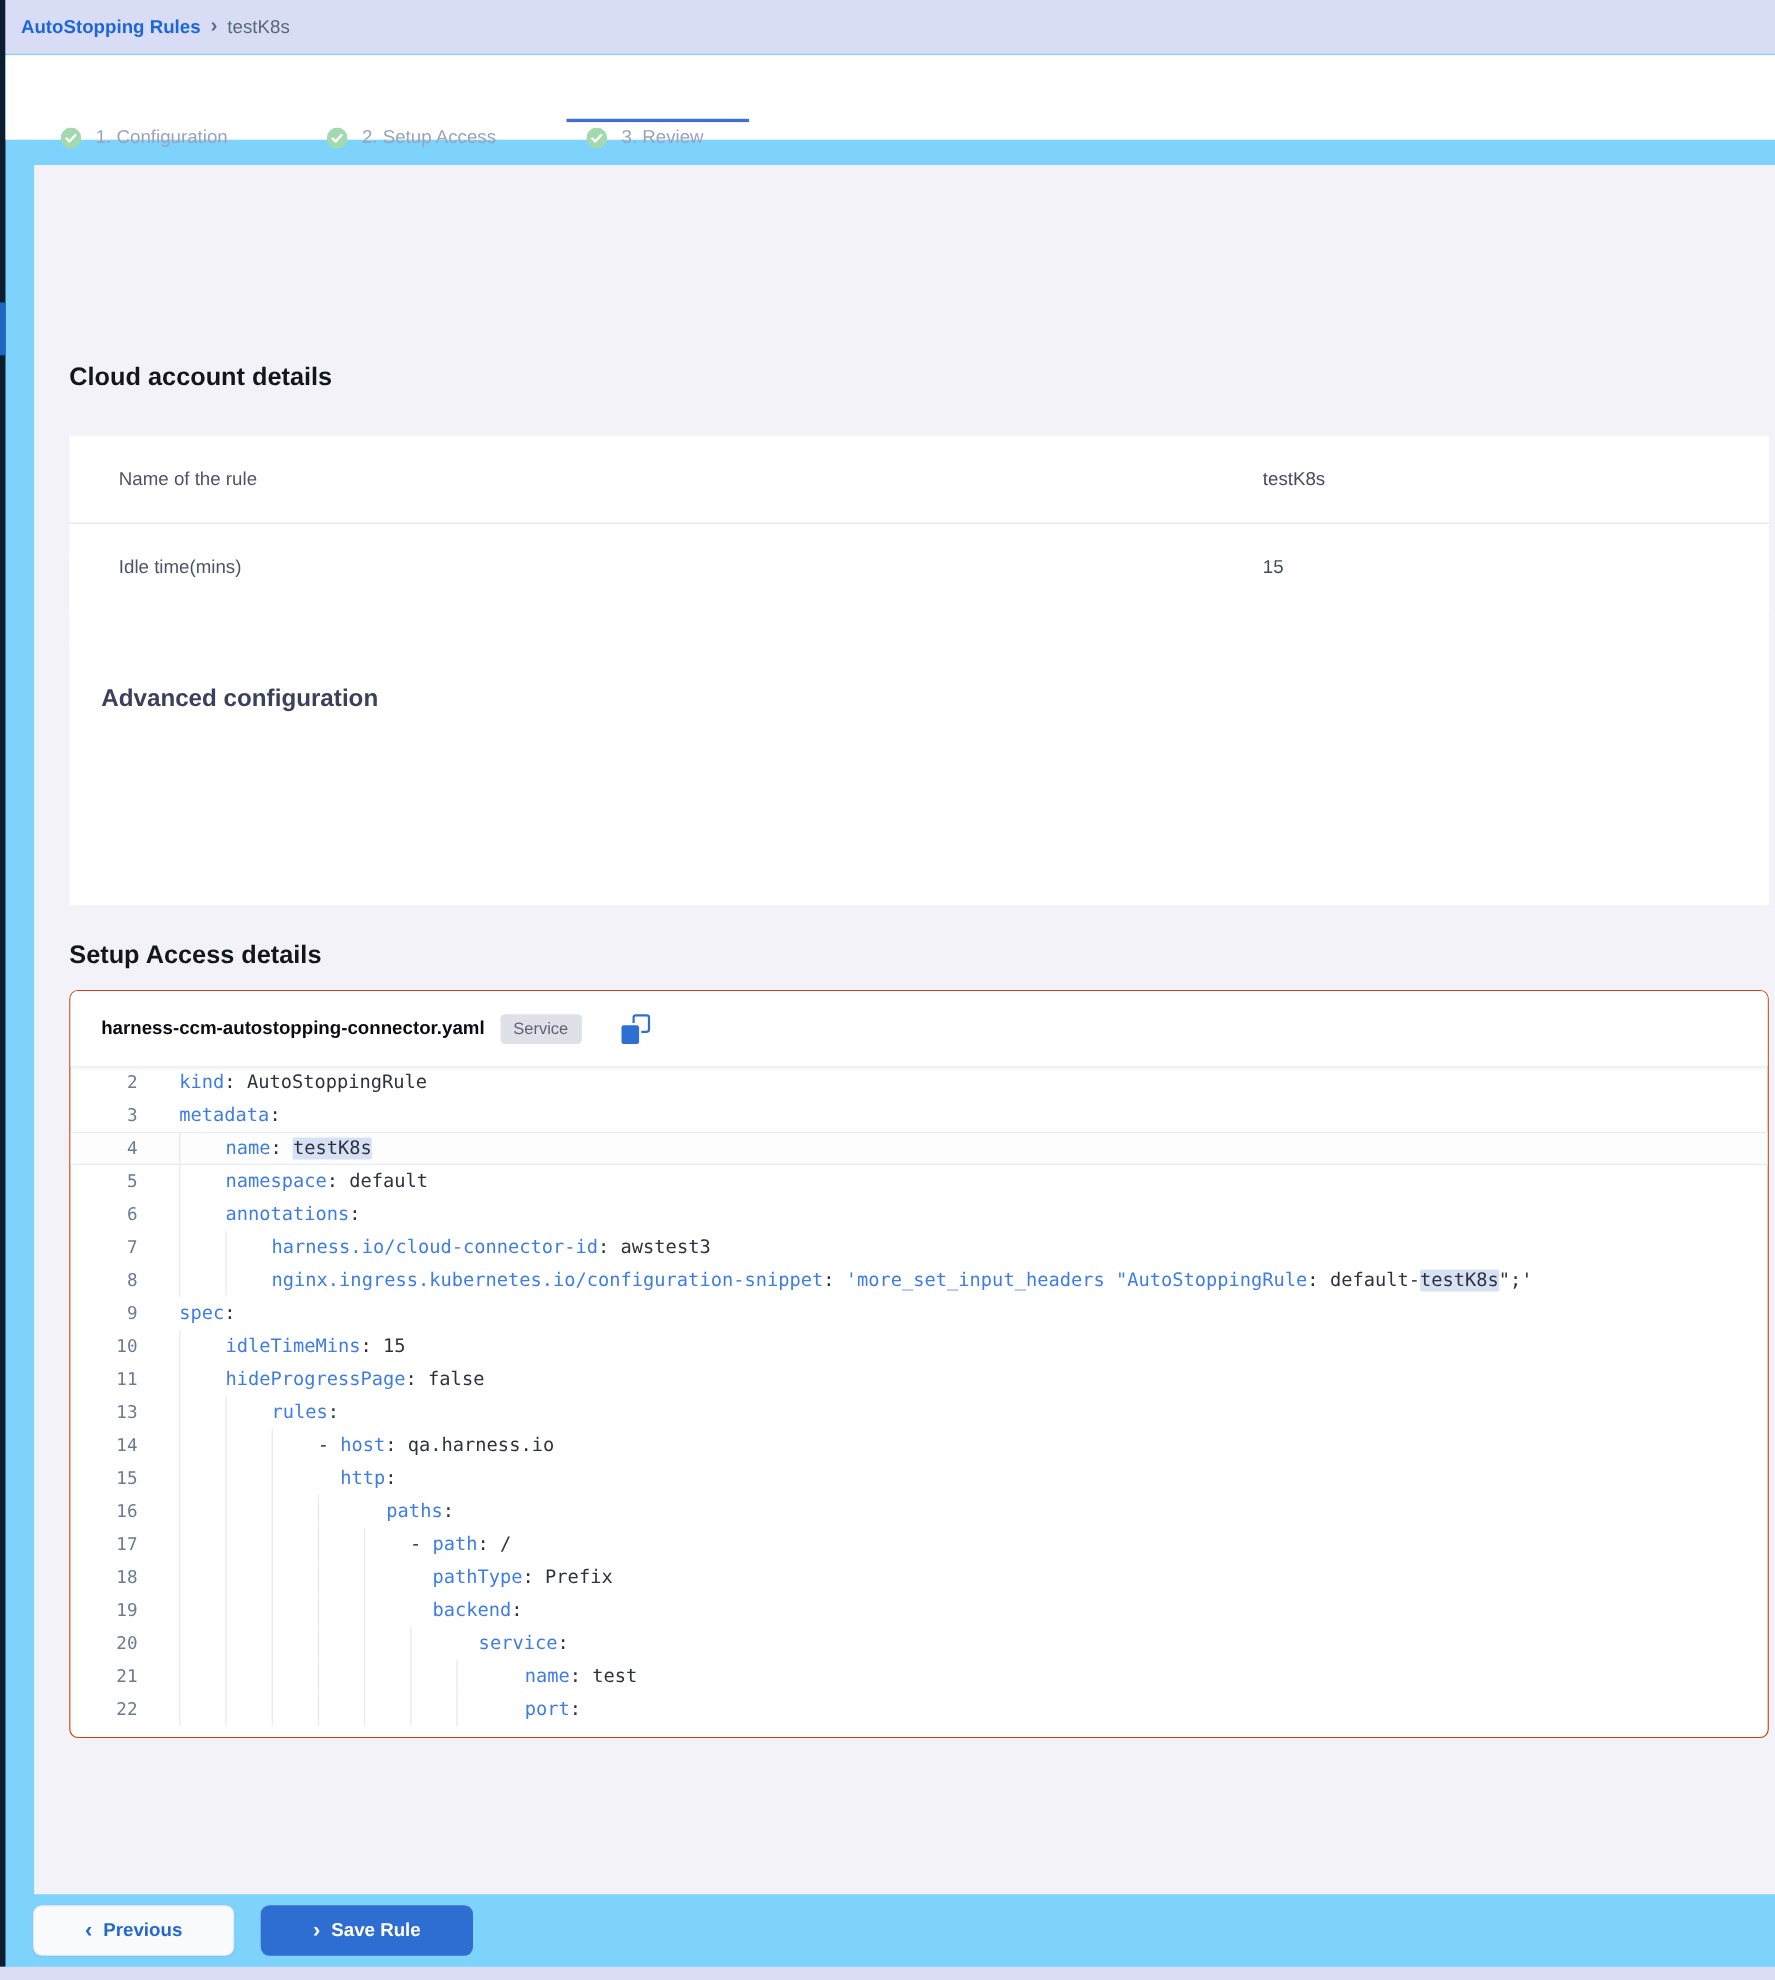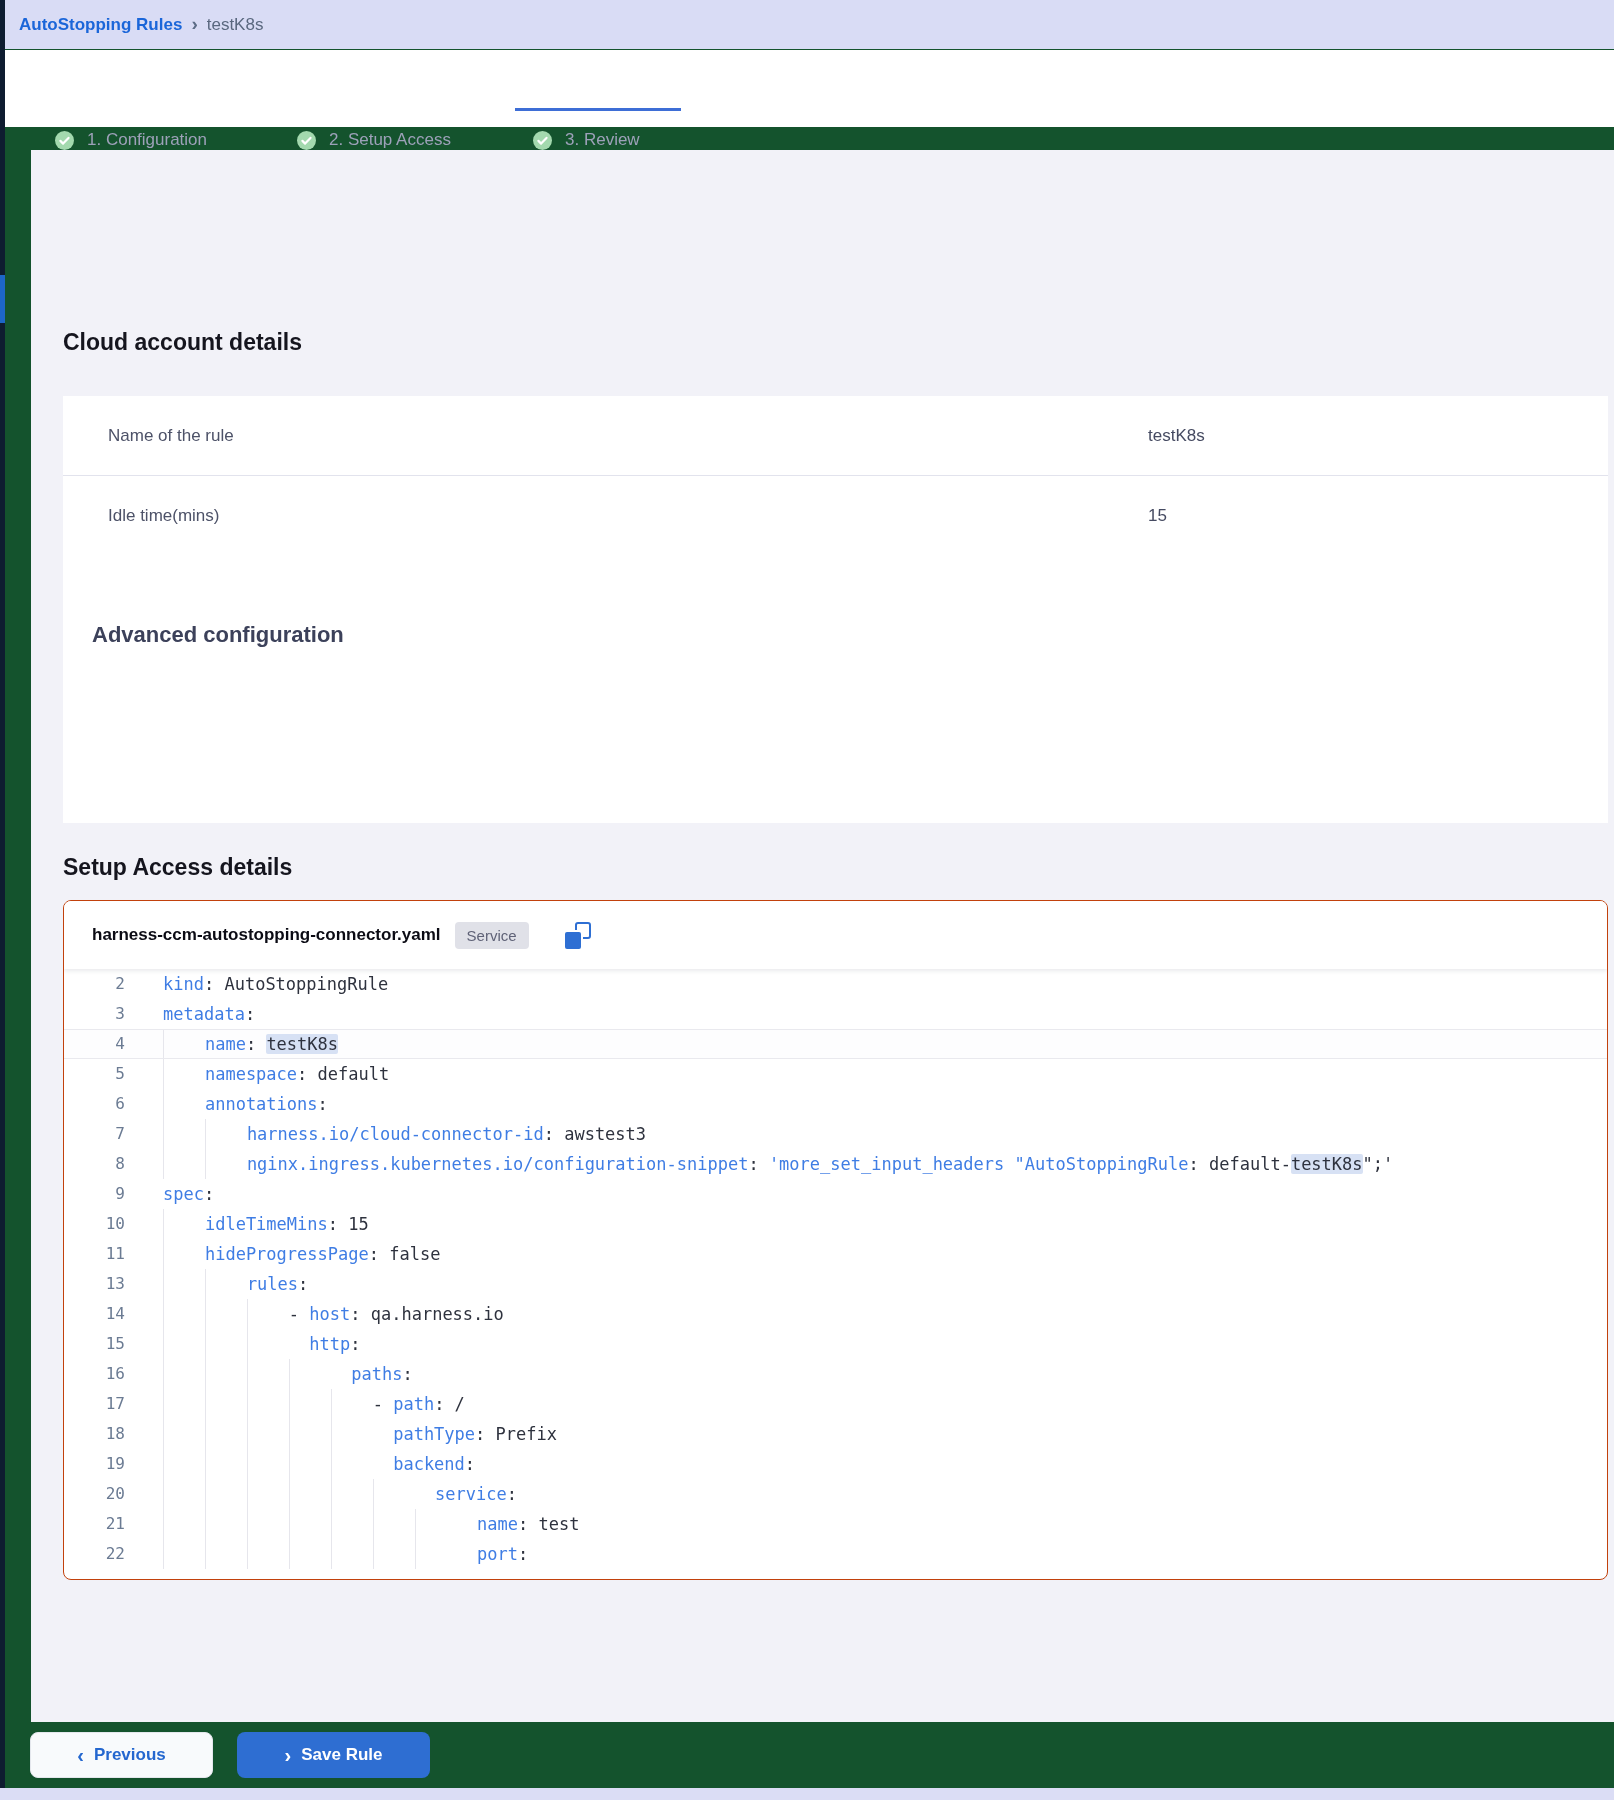--- a/index.html
+++ b/index.html
@@ -1,32 +1,32 @@
 <!DOCTYPE html>
 <html><head>
 <meta charset="utf-8">
 <style>
   html,body{margin:0;padding:0;background:#fff;}
   .page{position:relative;width:1614px;height:1800px;overflow:hidden;
-        font-family:"Liberation Sans","DejaVu Sans",sans-serif;background:#14532d;}
+        font-family:"Liberation Sans","DejaVu Sans",sans-serif;background:#7dd3fc;}
 
   
   .nav-rail{position:absolute;left:0;top:0;width:5px;height:1788px;background:#0e1c30;}
   .nav-rail .rail-active{position:absolute;left:0;top:275px;width:5px;height:48px;background:#1d66c6;}
 
   
   .crumb-bar{position:absolute;left:5px;right:0;top:0;height:49px;background:#d9dcf5;
              display:flex;align-items:center;padding-left:14px;box-sizing:border-box;}
   .crumb-link{color:#1b66d9;font-size:17px;font-weight:600;cursor:pointer;}
   .crumb-sep{color:#5c6c86;font-size:19px;margin:0 9px 2px 9px;font-weight:600;}
   .crumb-cur{color:#5a687f;font-size:17px;}
 
   
   .stepper{position:absolute;left:5px;right:0;top:50px;height:77px;background:#fff;}
-  .step{position:absolute;top:80px;display:flex;align-items:center;gap:13px;cursor:pointer;}
+  .step{position:absolute;top:65px;display:flex;align-items:center;gap:13px;cursor:pointer;}
   .step-label{color:#9da1b9;font-size:17px;}
   .step-underline{position:absolute;left:510px;top:58px;width:166px;height:3px;background:#3e6ed6;}
 
   
   .panel{position:absolute;left:31px;top:150px;width:1583px;height:1572px;background:#f2f2f8;}
   .sec-title{position:absolute;left:32px;color:#15151e;font-size:23px;font-weight:600;}
   .white-block{position:absolute;left:32px;right:6px;background:#fff;}
   .row{position:relative;display:flex;align-items:center;}
   .row.sep{border-bottom:1px solid #e2e3ed;box-sizing:border-box;}
   .row-label{margin-left:45px;color:#4d5268;font-size:17px;}

